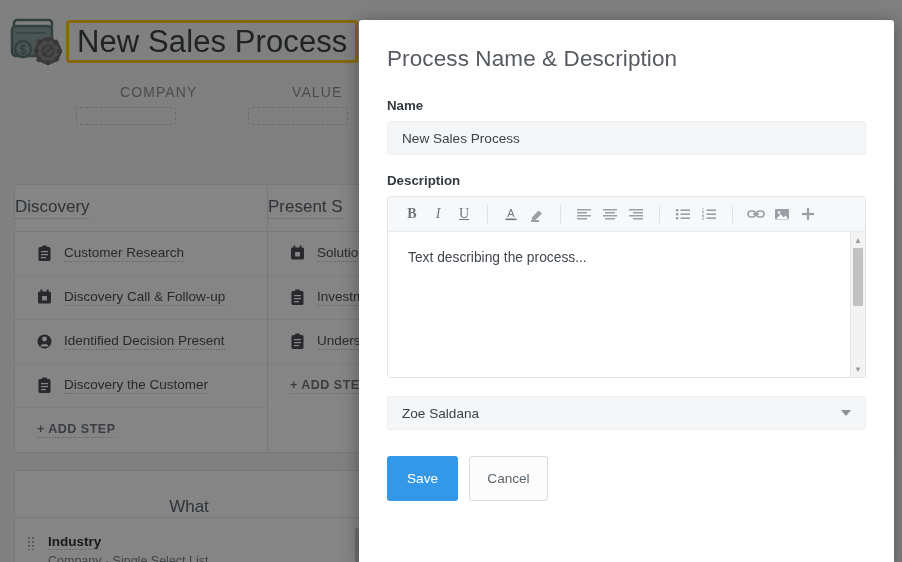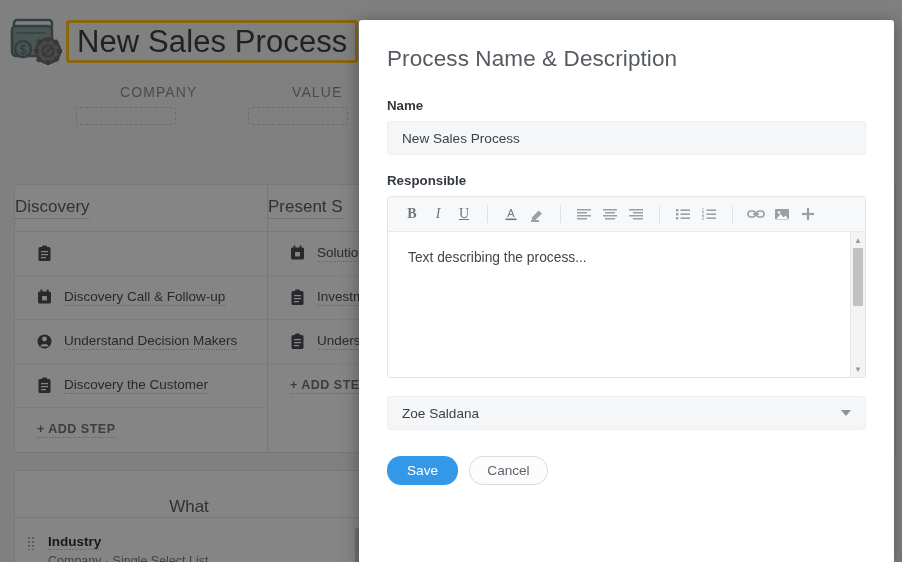--- a/index.html
+++ b/index.html
@@ -301,22 +301,22 @@
   }
   .caret {
     width: 0; height: 0;
     border-left: 5px solid transparent;
     border-right: 5px solid transparent;
     border-top: 6px solid #8d9399;
   }
 
   .btn-row { display: flex; gap: 11px; margin-top: 26px; }
   .btn {
-    height: 29px;
-    border-radius: 14px;
+    height: 45px;
+    border-radius: 3px;
     display: flex; align-items: center; justify-content: center;
     font-size: 13.6px;
     box-sizing: border-box;
   }
   .btn-primary {
     width: 71px;
     background: #3498e8;
     color: #ffffff;
   }
   .btn-secondary {
@@ -385,37 +385,38 @@
           </div>
 
           <div class="step-row">
             <svg class="step-icon" viewBox="0 0 14 17">
                 <rect x="1" y="2" width="12" height="14" rx="1.5" fill="#4a4f55"></rect>
                 <rect x="4.5" y="0.5" width="5" height="3" rx="1" fill="#4a4f55"></rect>
                 <rect x="3.5" y="6" width="7" height="1.2" fill="#fff"></rect>
                 <rect x="3.5" y="9" width="7" height="1.2" fill="#fff"></rect>
                 <rect x="3.5" y="12" width="5" height="1.2" fill="#fff"></rect>
               </svg>
+            <span class="step-label">Customer Research</span>
           </div>
           <div class="step-row">
             <svg class="step-icon" viewBox="0 0 14 17">
                 <rect x="0.5" y="2.5" width="13" height="12" rx="1.5" fill="#4a4f55"></rect>
                 <rect x="3" y="0.5" width="1.8" height="3.5" fill="#4a4f55"></rect>
                 <rect x="9.2" y="0.5" width="1.8" height="3.5" fill="#4a4f55"></rect>
                 <rect x="4.6" y="7" width="4.8" height="4.4" fill="#fff"></rect>
               </svg>
             <span class="step-label">Discovery Call &amp; Follow-up</span>
           </div>
           <div class="step-row">
             <svg class="step-icon" viewBox="0 0 14 17">
                 <circle cx="7" cy="8.5" r="7" fill="#4a4f55"></circle>
                 <circle cx="7" cy="6" r="2.4" fill="#fff"></circle>
                 <path d="M2.6 13.5a4.6 3.4 0 0 1 8.8 0z" fill="#fff"></path>
               </svg>
-            <span class="step-label">Understand Decision Makers</span>
+            <span class="step-label">Identified Decision Present</span>
           </div>
           <div class="step-row">
             <svg class="step-icon" viewBox="0 0 14 17">
                 <rect x="1" y="2" width="12" height="14" rx="1.5" fill="#4a4f55"></rect>
                 <rect x="4.5" y="0.5" width="5" height="3" rx="1" fill="#4a4f55"></rect>
                 <rect x="3.5" y="6" width="7" height="1.2" fill="#fff"></rect>
                 <rect x="3.5" y="9" width="7" height="1.2" fill="#fff"></rect>
                 <rect x="3.5" y="12" width="5" height="1.2" fill="#fff"></rect>
               </svg>
             <span class="step-label">Discovery the Customer</span>
@@ -516,21 +517,21 @@
   <div class="modal">
     <div class="modal-inner">
 
       <h1 class="modal-title">Process Name &amp; Description</h1>
 
       <div class="field-label">Name</div>
       <div class="text-input" placeholder="Name">New Sales Process</div>
 
       <div class="spacer-18"></div>
 
-      <div class="field-label">Responsible</div>
+      <div class="field-label">Description</div>
 
       <div class="editor">
         <div class="editor-toolbar">
 
           <div class="tb-btn">
             <span style="font-weight:bold;font-family:'Liberation Serif',serif;font-size:14px;color:#6e757b">B</span>
           </div>
           <div class="tb-btn">
             <span style="font-style:italic;font-family:'Liberation Serif',serif;font-size:14px;color:#6e757b">I</span>
           </div>

